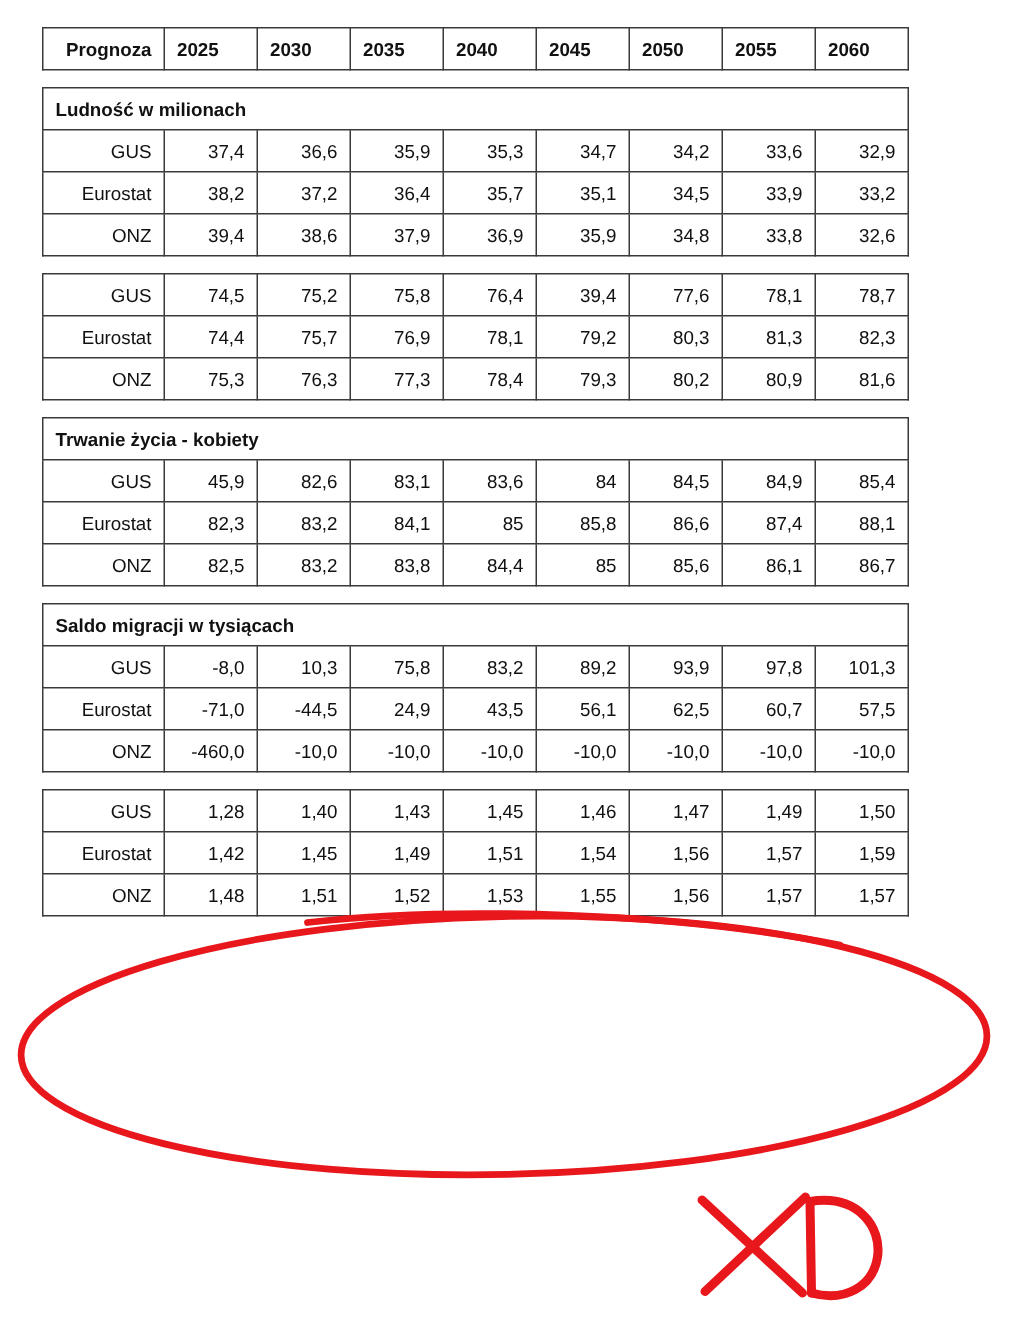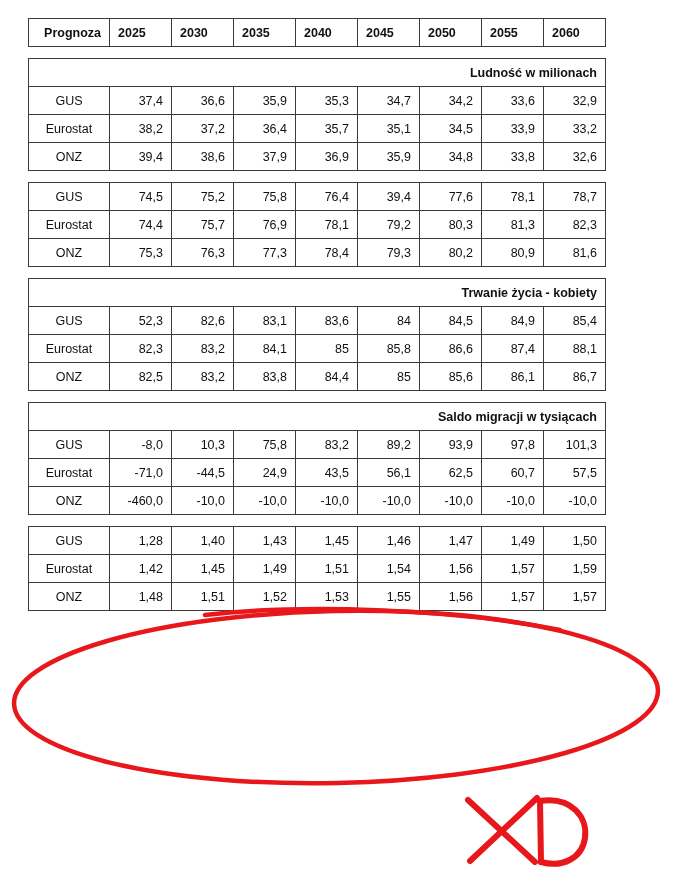--- a/index.html
+++ b/index.html
@@ -54,30 +54,30 @@
     text-align: right;
     margin-top: 16px;
   }
   tr.spacer td {
     border: none;
     height: 12px;
     padding: 0;
     background: #ffffff;
   }
   tr.section td {
-    text-align: right;
+    text-align: left;
     font-weight: bold;
     font-size: 12.5px;
     border-left: 1px solid #3a3a3a;
     border-right: 1px solid #3a3a3a;
     border-top: 1px solid #3a3a3a;
     border-bottom: 1px solid #3a3a3a;
   }
   td.rowlabel {
-    text-align: center;
+    text-align: right;
     padding-left: 10px;
   }
   td.num {
     text-align: right;
     padding-right: 10px;
   }
 
   
   .annotation {
     position: absolute;
@@ -203,21 +203,21 @@
 
     <tbody>
       <tr class="spacer">
           <td colspan="9"></td>
         </tr>
       <tr class="section">
         <td colspan="9">Trwanie życia - kobiety</td>
       </tr>
       <tr>
         <td class="rowlabel">GUS</td>
-        <td class="num">52,3</td>
+        <td class="num">45,9</td>
         <td class="num">82,6</td>
         <td class="num">83,1</td>
         <td class="num">83,6</td>
         <td class="num">84</td>
         <td class="num">84,5</td>
         <td class="num">84,9</td>
         <td class="num">85,4</td>
       </tr>
       <tr>
         <td class="rowlabel">Eurostat</td>

